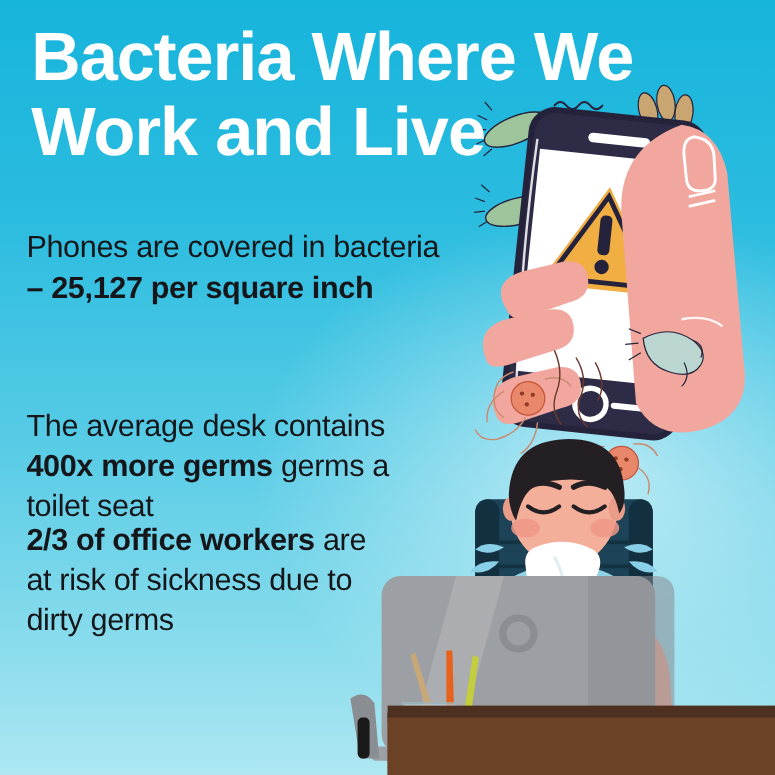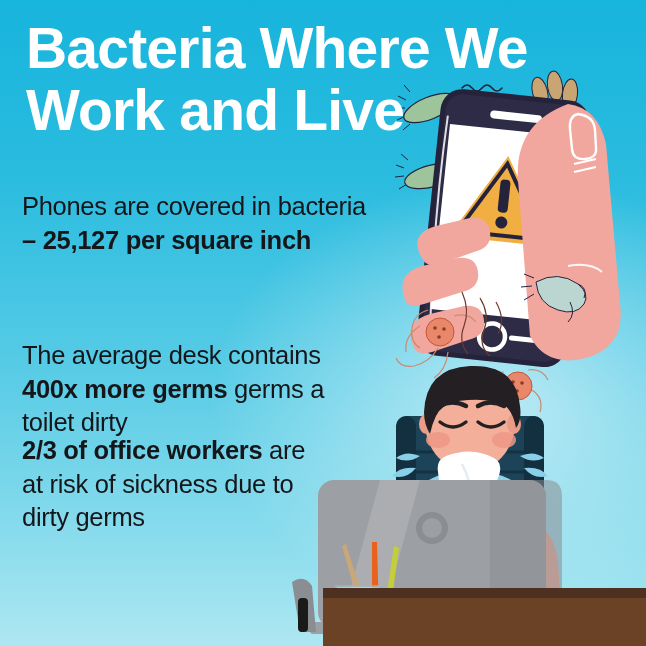--- a/index.html
+++ b/index.html
@@ -251,21 +251,21 @@
   </div>
 
   <div class="block" id="b1">
     <span class="ln">Phones are covered in bacteria</span>
     <span class="ln"><b>– 25,127 per square inch</b></span>
   </div>
 
   <div class="block" id="b2">
     <span class="ln">The average desk contains</span>
     <span class="ln"><b>400x more germs</b><span> germs a</span></span>
-    <span class="ln">toilet dirty</span>
+    <span class="ln">toilet seat</span>
   </div>
 
   <div class="block" id="b3">
     <span class="ln"><b>2/3 of office workers</b><span> are</span></span>
     <span class="ln">at risk of sickness due to</span>
     <span class="ln">dirty germs</span>
   </div>
 
 </div>
 

